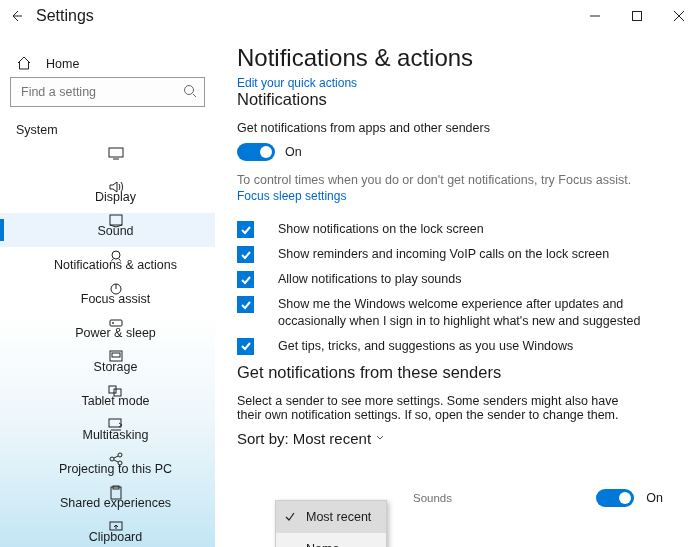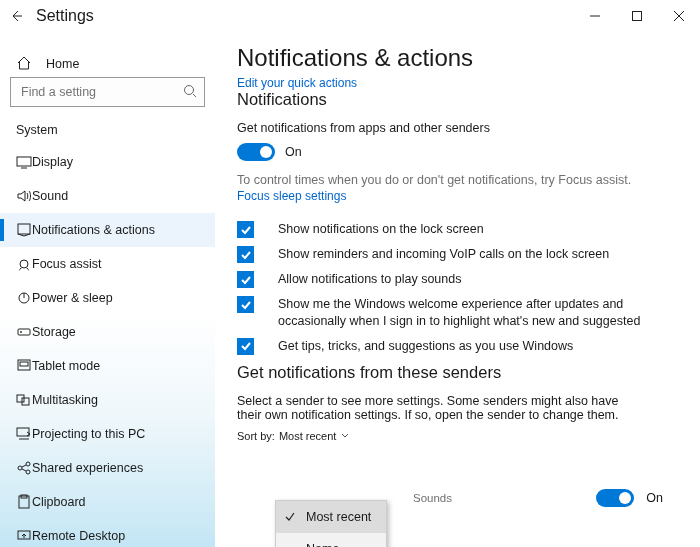--- a/index.html
+++ b/index.html
@@ -12,38 +12,38 @@
   .winbtn svg { stroke:#222; stroke-width:1; fill:none; }
   .body { display:flex; height: 515px; }
   .sidebar { width: 215px; display:flex; flex-direction:column; padding-top:6px; position:relative;
     background: linear-gradient(to bottom, #ffffff 0%, #ffffff 55%, #eef7fb 75%, #d2ecf7 92%, #c3e5f4 100%); }
   .home-row { display:flex; align-items:flex-end; height:34px; padding-left:16px; gap:14px; }
   .search-wrap { margin: 6px 10px 12px 10px; position:relative; }
   .search { width:100%; height:30px; border:1px solid #999; background:#fdfdfd; padding:0 28px 0 10px; font-size:12.5px; color:#6b6b6b; }
   .search-icon { position:absolute; right:8px; top:7px; }
   .cat-head { font-weight:400; font-size:12.5px; padding: 4px 0 8px 16px; }
   .nav { overflow:hidden; }
-  .nav-item { display:flex; align-items:center; height:34px; padding-left:16px; gap:0; position:relative; }
+  .nav-item { display:flex; align-items:center; height:34px; padding-left:16px; gap:29px; position:relative;flex-direction:column; }
   .nav-item.sel { background: rgba(0,120,215,0.08); }
   .nav-item.sel::before { content:""; position:absolute; left:0; top:6px; bottom:6px; width:3.5px; background:#0078d7; }
   .nav-item .ico { width:16px; height:16px; display:flex; align-items:center; justify-content:center; }
   .main { flex:1; padding: 12px 22px 0 22px; overflow:hidden; position:relative; }
   h1 { font-size:24px; font-weight:400; margin-bottom:4px; }
   .link { color:#0066cc; font-size:12px; cursor:pointer; }
   .sec-head { font-size:16.5px; font-weight:400; margin-bottom:12px; }
   .sub { font-size:12.5px; margin-bottom:8px; }
   .toggle-row { display:flex; align-items:center; gap:10px; margin-bottom:12px; }
   .toggle { width:38px; height:18px; border-radius:10px; background:#0078d7; position:relative; }
   .toggle::after { content:""; position:absolute; right:3px; top:3px; width:12px; height:12px; border-radius:50%; background:#fff; }
   .muted { color:#707070; font-size:12.5px; }
   .check-row { display:flex; gap:24px; margin:8px 0; line-height:1.35; }
   .check-row .txt { max-width:380px; }
   .chk { width:17px; height:17px; background:#0078d7; flex:0 0 17px; display:flex; align-items:center; justify-content:center; }
   .chk svg { stroke:#fff; stroke-width:2; fill:none; }
-  .sortrow { font-size:11px; margin-top:6px; display:flex; align-items:center; gap:4px; }
+  .sortrow { font-size:15px; margin-top:6px; display:flex; align-items:center; gap:4px; }
   .dropdown { position:absolute; background:#f2f2f2; border:1px solid #ccc; box-shadow:2px 2px 5px rgba(0,0,0,0.25); width:112px; }
   .dropdown .opt { height:32px; display:flex; align-items:center; padding-left:8px; gap:10px; font-size:12.5px; }
   .dropdown .opt.sel { background:#dcdcdc; }
   .sender-row { display:flex; align-items:center; gap:12px; margin-top:10px; }
   .sender-txt .sub2 { font-size:11.5px; color:#707070; }
   .sender-spacer { flex:1; }
   .toggle2 { width:38px; height:18px; border-radius:10px; background:#0078d7; position:relative; }
   .toggle2::after { content:""; position:absolute; right:3px; top:3px; width:12px; height:12px; border-radius:50%; background:#fff; }
   svg { display:block; }
 </style>

